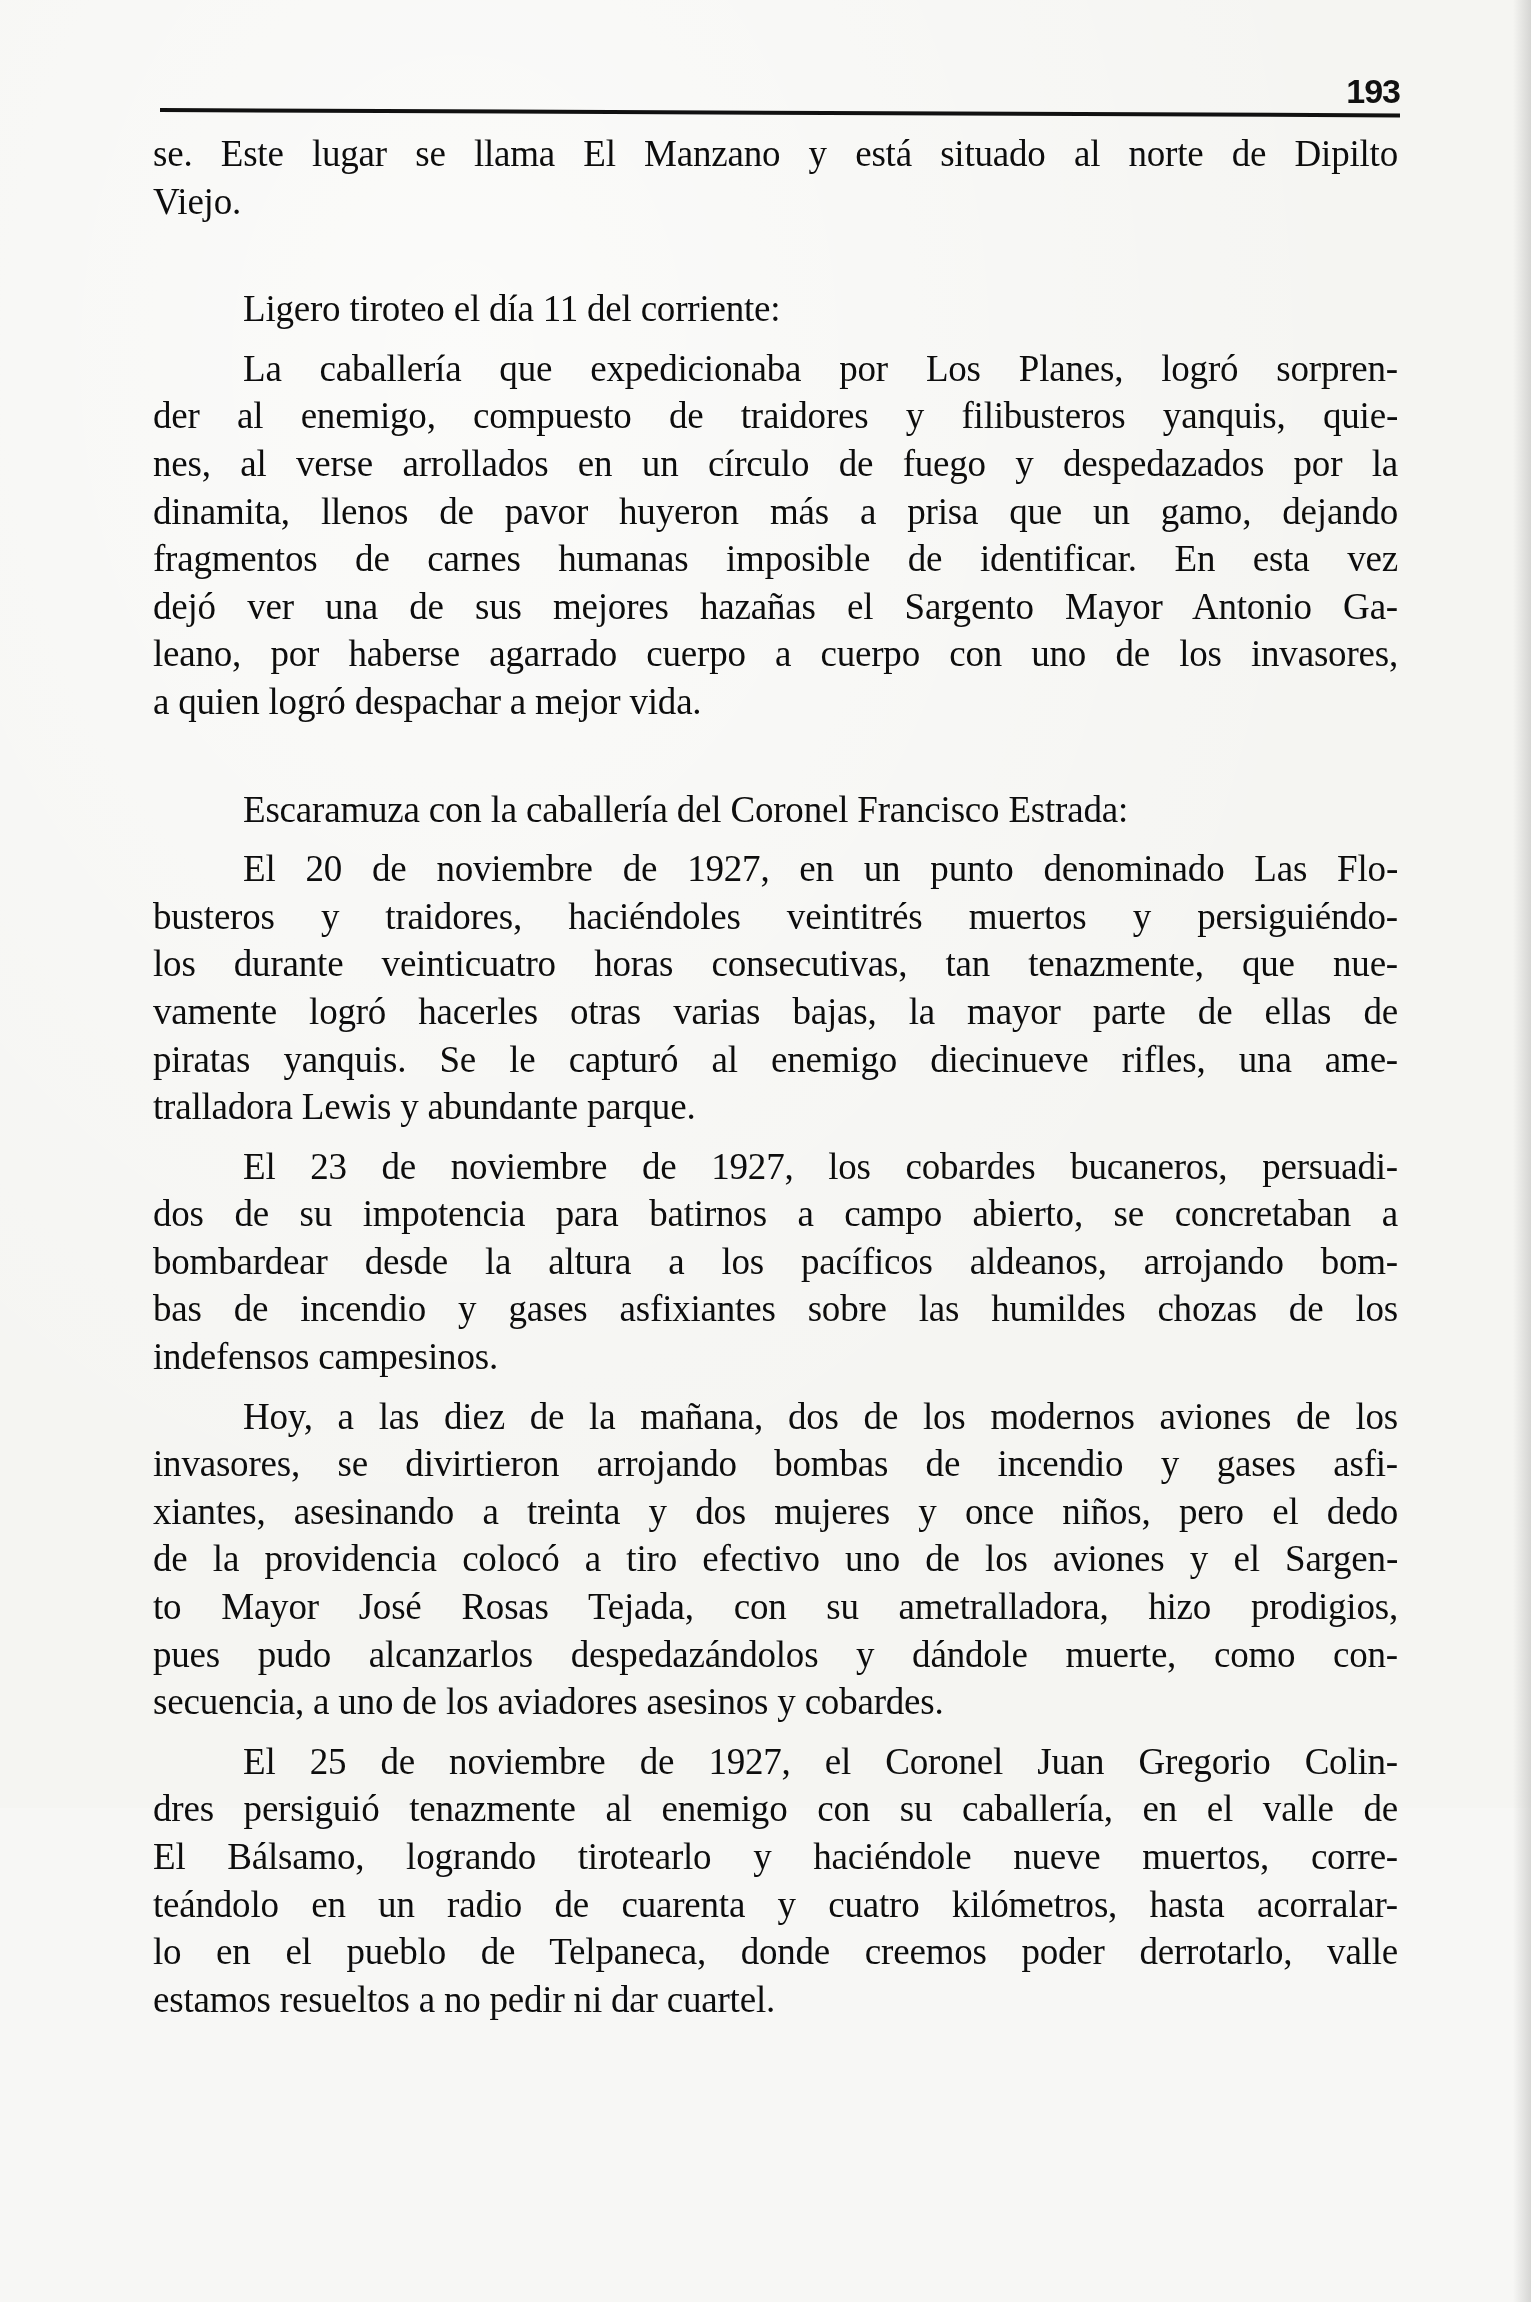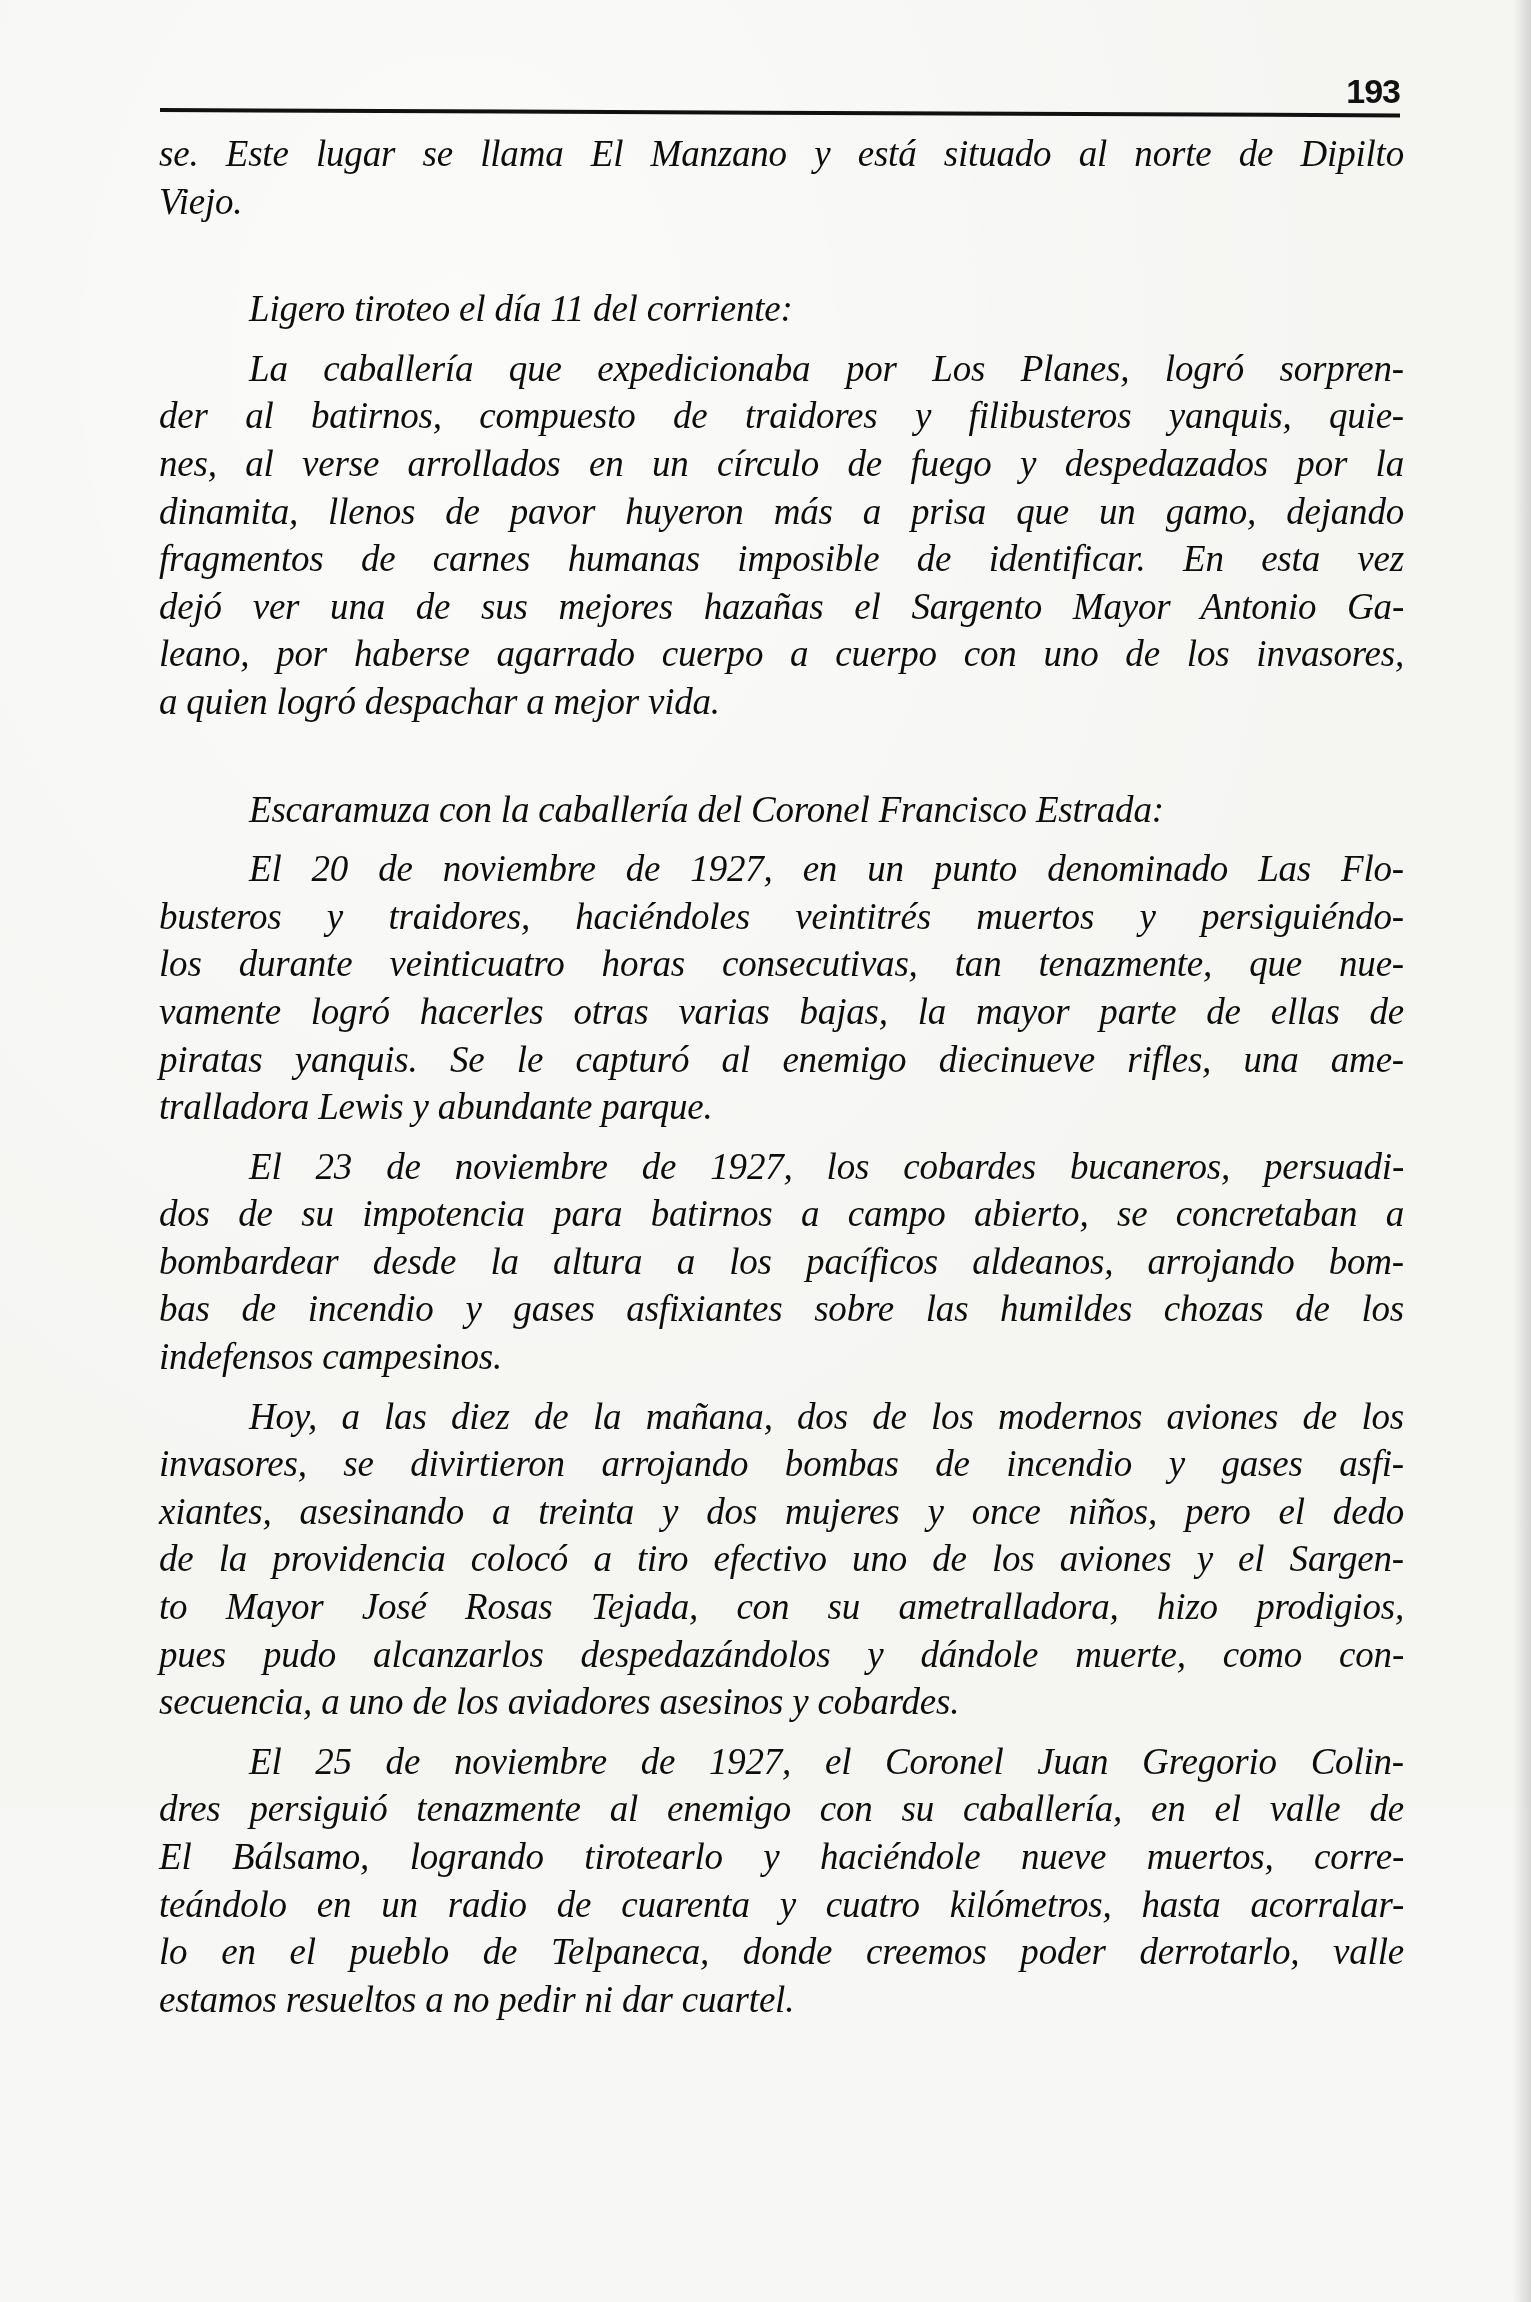--- a/index.html
+++ b/index.html
@@ -28,21 +28,21 @@
     position: absolute; right: 0; top: 4px;
     font-family: "Liberation Sans", "DejaVu Sans", sans-serif;
     font-weight: bold; font-size: 34px; letter-spacing: -1px;
     color: #111;
   }
   .header-rule {
     position: absolute; left: 0; top: 40px; width: 1240px; height: 4px;
     background: #111; transform: rotate(0.25deg); transform-origin: left center;
   }
   .body-text {
-    position: absolute; left: 159px; top: 130px; width: 1245px; font-style: italic;
+    position: absolute; left: 153px; top: 130px; width: 1245px;
   }
   .line {
     font-size: 37px;
     line-height: 47.6px;
     height: 47.6px;
     white-space: nowrap;
     text-align: justify;
     text-align-last: justify;
     letter-spacing: -0.2px;
   }
@@ -66,21 +66,21 @@
       <div class="para">
         <div class="line">se. Este lugar se llama El Manzano y está situado al norte de Dipilto</div>
         <div class="line last">Viejo.</div>
       </div>
       <div class="gap"></div>
       <div class="para">
         <div class="line indent last">Ligero tiroteo el día 11 del corriente:</div>
       </div>
       <div class="para">
         <div class="line indent">La caballería que expedicionaba por Los Planes, logró sorpren-</div>
-        <div class="line">der al batirnos, compuesto de traidores y filibusteros yanquis, quie-</div>
+        <div class="line">der al enemigo, compuesto de traidores y filibusteros yanquis, quie-</div>
         <div class="line">nes, al verse arrollados en un círculo de fuego y despedazados por la</div>
         <div class="line">dinamita, llenos de pavor huyeron más a prisa que un gamo, dejando</div>
         <div class="line">fragmentos de carnes humanas imposible de identificar. En esta vez</div>
         <div class="line">dejó ver una de sus mejores hazañas el Sargento Mayor Antonio Ga-</div>
         <div class="line">leano, por haberse agarrado cuerpo a cuerpo con uno de los invasores,</div>
         <div class="line last">a quien logró despachar a mejor vida.</div>
       </div>
       <div class="gap"></div>
       <div class="para">
         <div class="line indent last">Escaramuza con la caballería del Coronel Francisco Estrada:</div>

